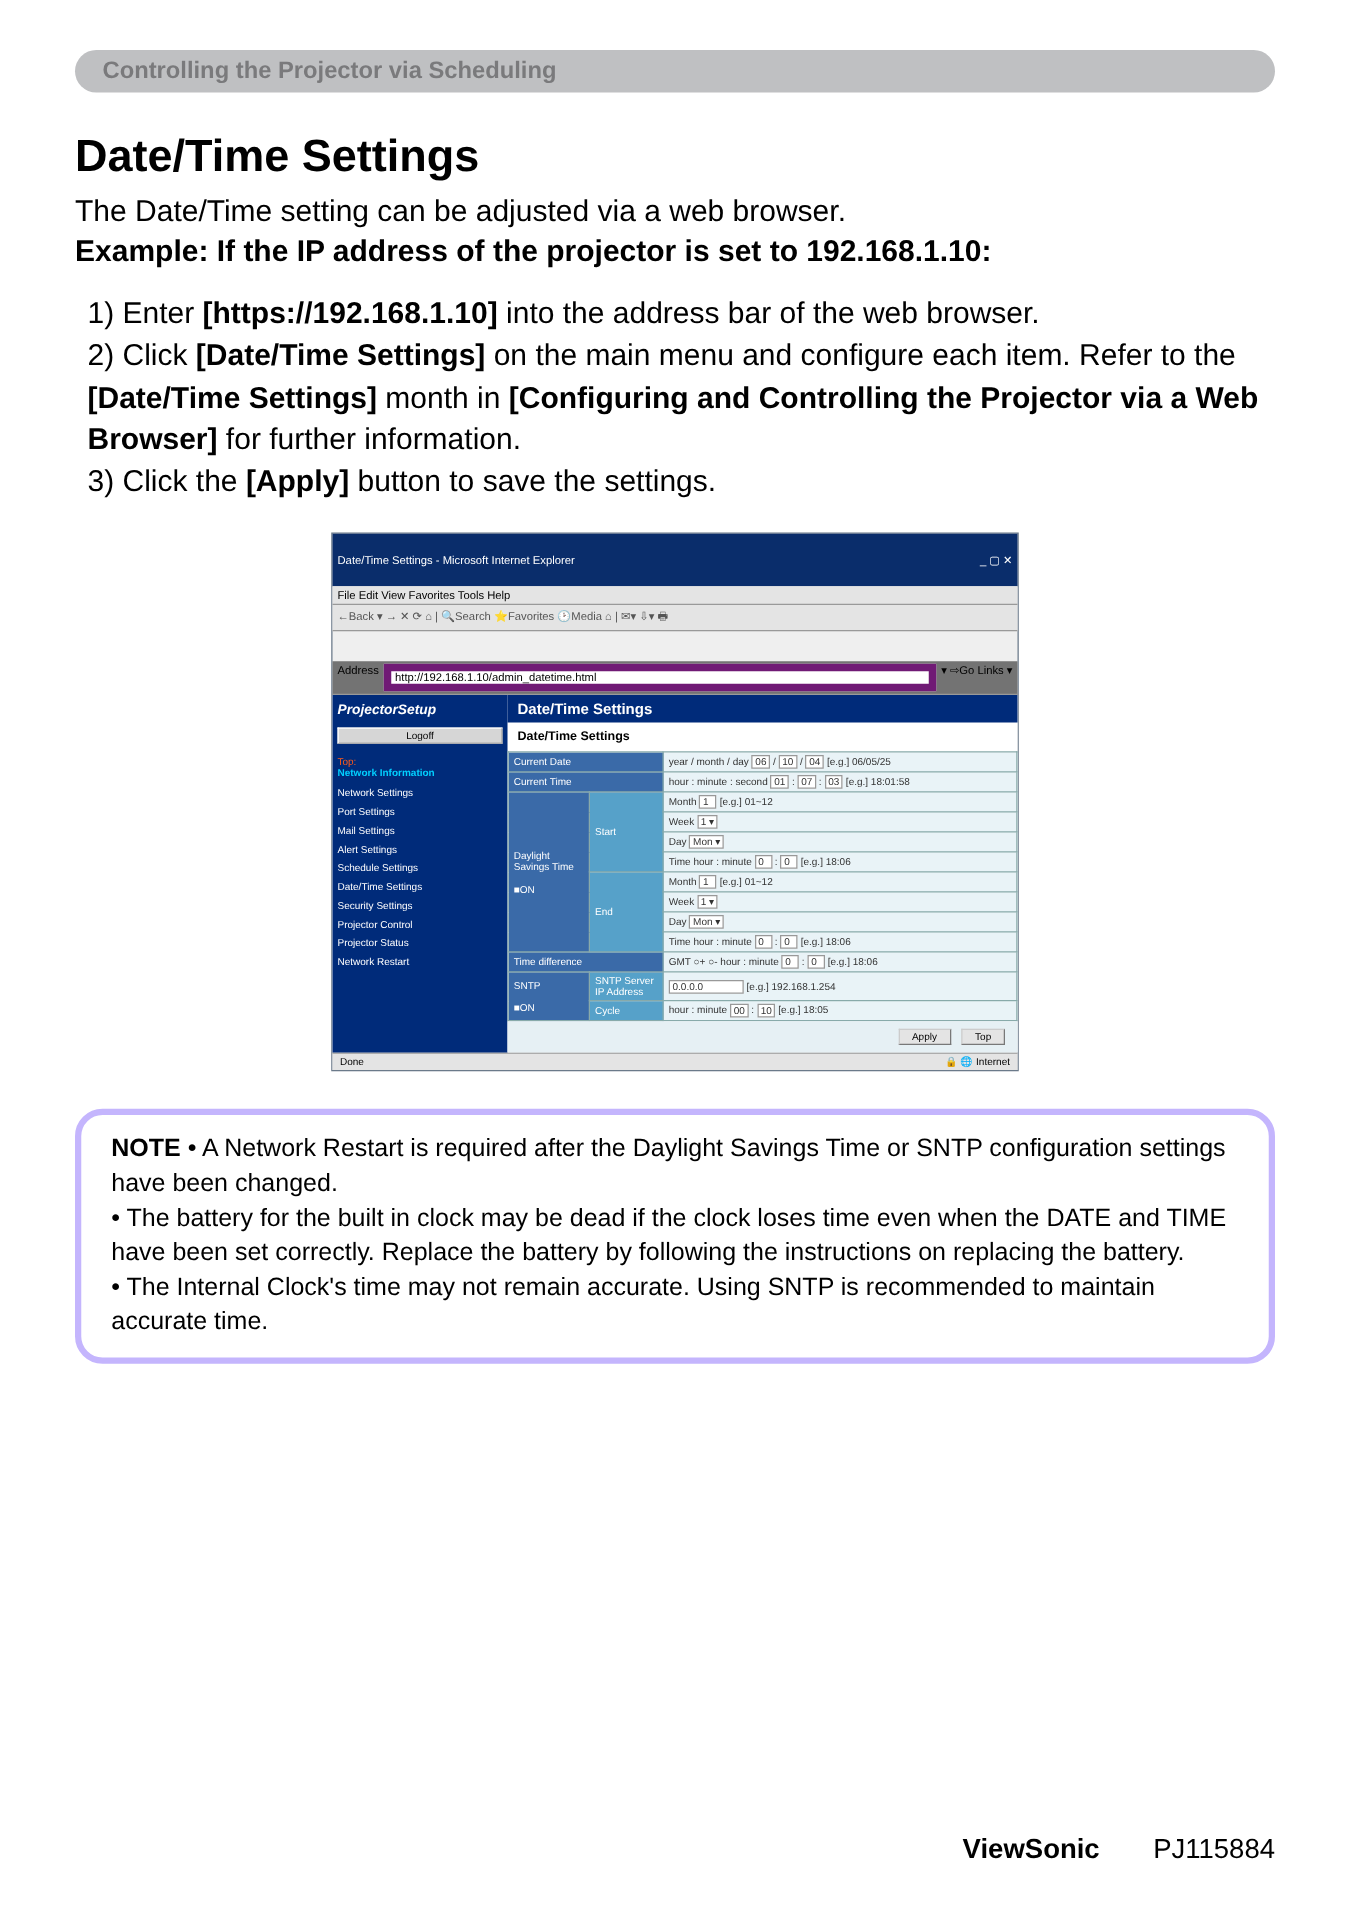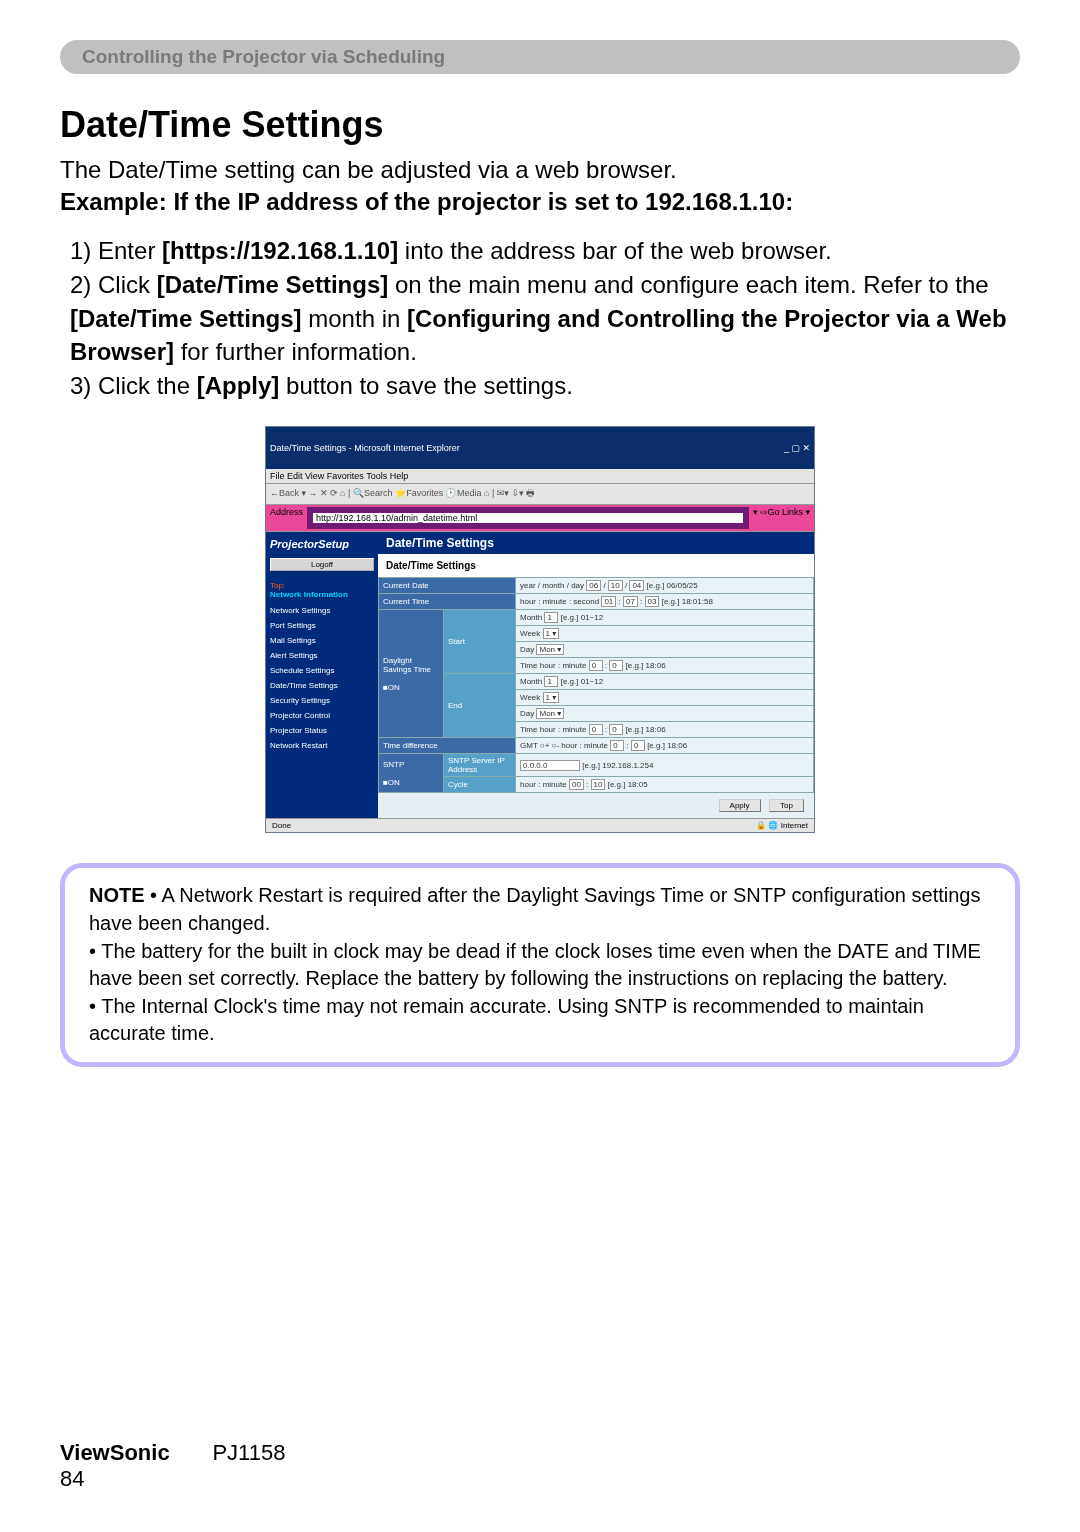--- a/index.html
+++ b/index.html
@@ -67,35 +67,36 @@
     color: #000;
     border-bottom: 1px solid #999;
   }
   .ie-toolbar {
     background: #e4e4e4;
     padding: 2px 4px;
     color: #555;
     border-bottom: 1px solid #999;
   }
   .ie-address {
-    background: #ec4899;
+    background: #737373;
     padding: 2px 4px;
     display: flex;
     gap: 4px;
     border-bottom: 1px solid #999;
+    margin-top: 24px;
   }
   .ie-address .addr-box {
     background: #fff;
     border: 6px solid #701a75;
     flex: 1;
     padding: 0 3px;
   }
   .app-body { display: flex; background: #fff; }
   .app-sidebar {
-    width: 112px;
+    width: 140px;
     background: #002b7a;
     color: #fff;
     padding: 6px 4px 60px 4px;
   }
   .setup-logo {
     font-style: italic;
     font-weight: bold;
     font-size: 11px;
     margin-bottom: 8px;
   }
@@ -121,21 +122,21 @@
   }
   .sub-header {
     font-weight: bold;
     padding: 6px 8px;
     font-size: 10px;
     color: #000;
   }
   .dt-table { width: 100%; border-collapse: collapse; font-size: 8px; }
   .dt-table td { border: 1px solid #8aa; padding: 2px 4px; }
   .dt-table .lbl { background: #3a6aa8; color: #fff; width: 65px; }
-  .dt-table .lbl2 { background: #56a1c9; color: #fff; width: 72px; }
+  .dt-table .lbl2 { background: #56a1c9; color: #fff; width: 59px; }
   .dt-table .val { background: #e9f3f7; color: #333; }
   .tiny-input {
     background: #fff;
     border: 1px solid #999;
     display: inline-block;
     min-width: 14px;
     height: 11px;
     vertical-align: middle;
     padding: 0 2px;
     font-size: 8px;
@@ -168,21 +169,20 @@
   .note-lead { font-weight: 900; }
 
   .footer {
     position: absolute;
     bottom: 40px;
     left: 60px;
     right: 60px;
     display: flex;
     justify-content: flex-end;
     font-size: 22px;
-    flex-direction: column;
   }
   .footer .brand { font-weight: bold; }
 </style>
 </head>
 <body>
 
 <div class="section-header">Controlling the Projector via Scheduling</div>
 
 <h1 class="page-title">Date/Time Settings</h1>
 

